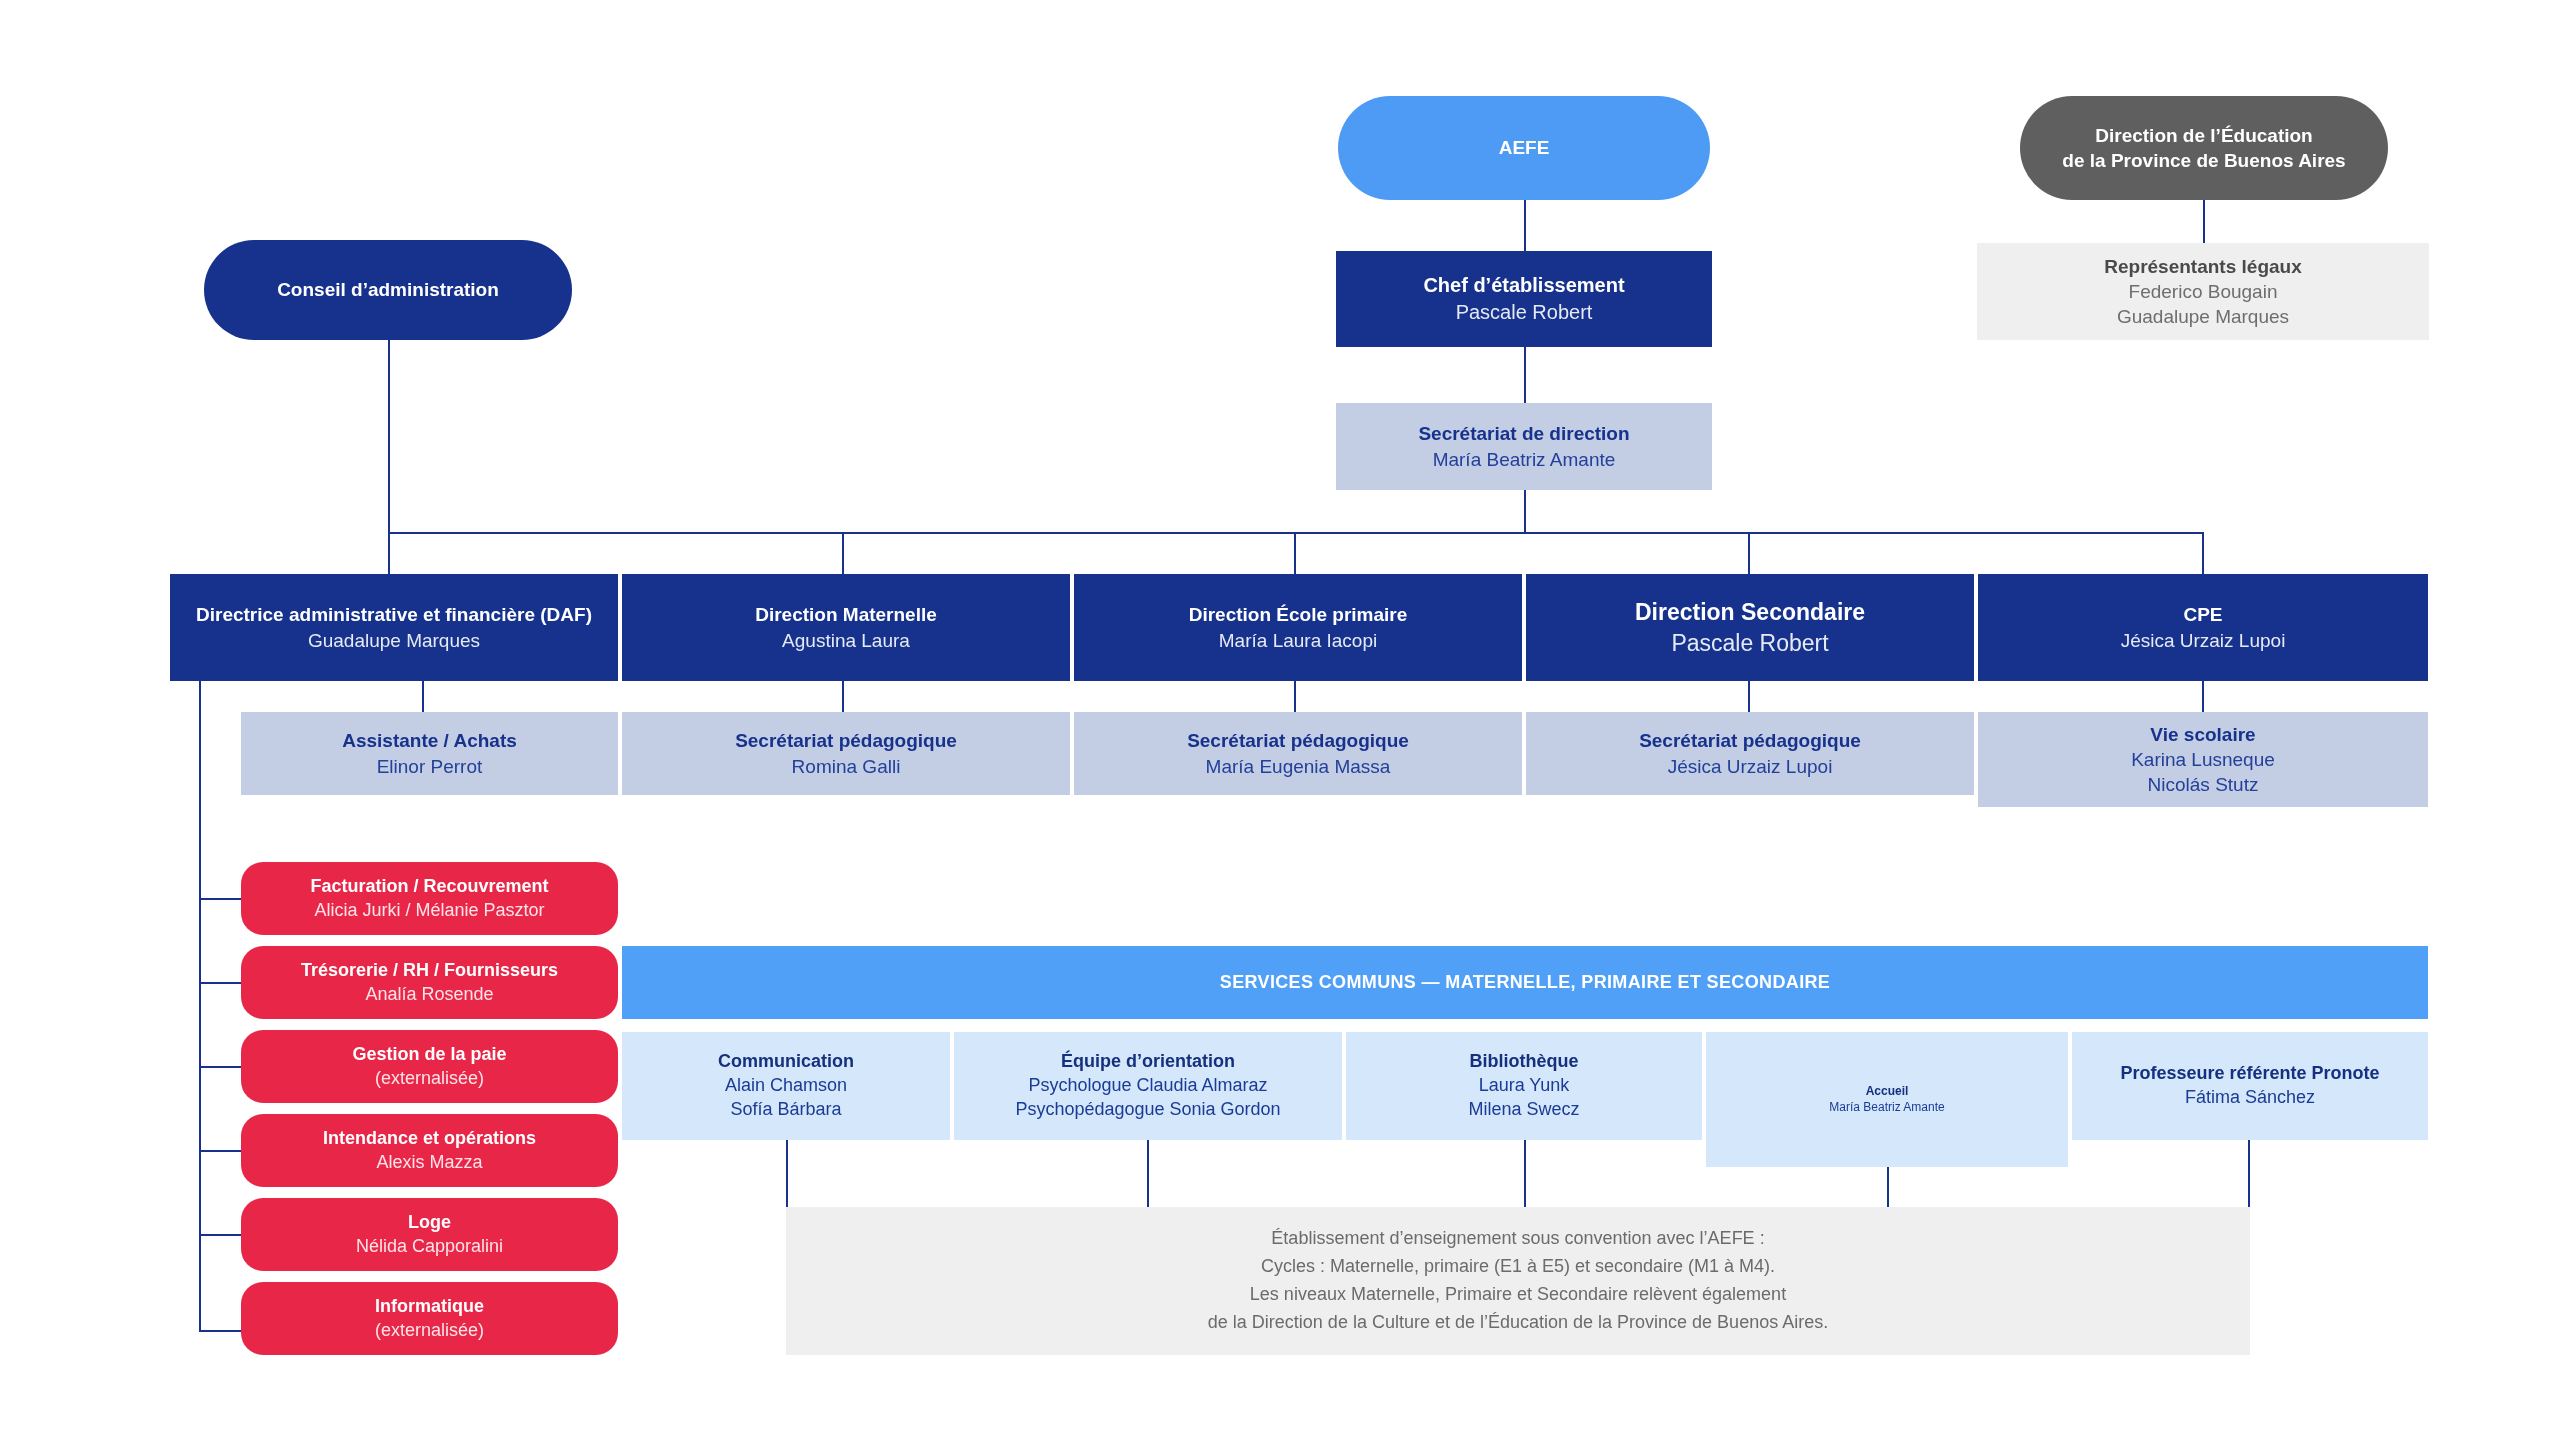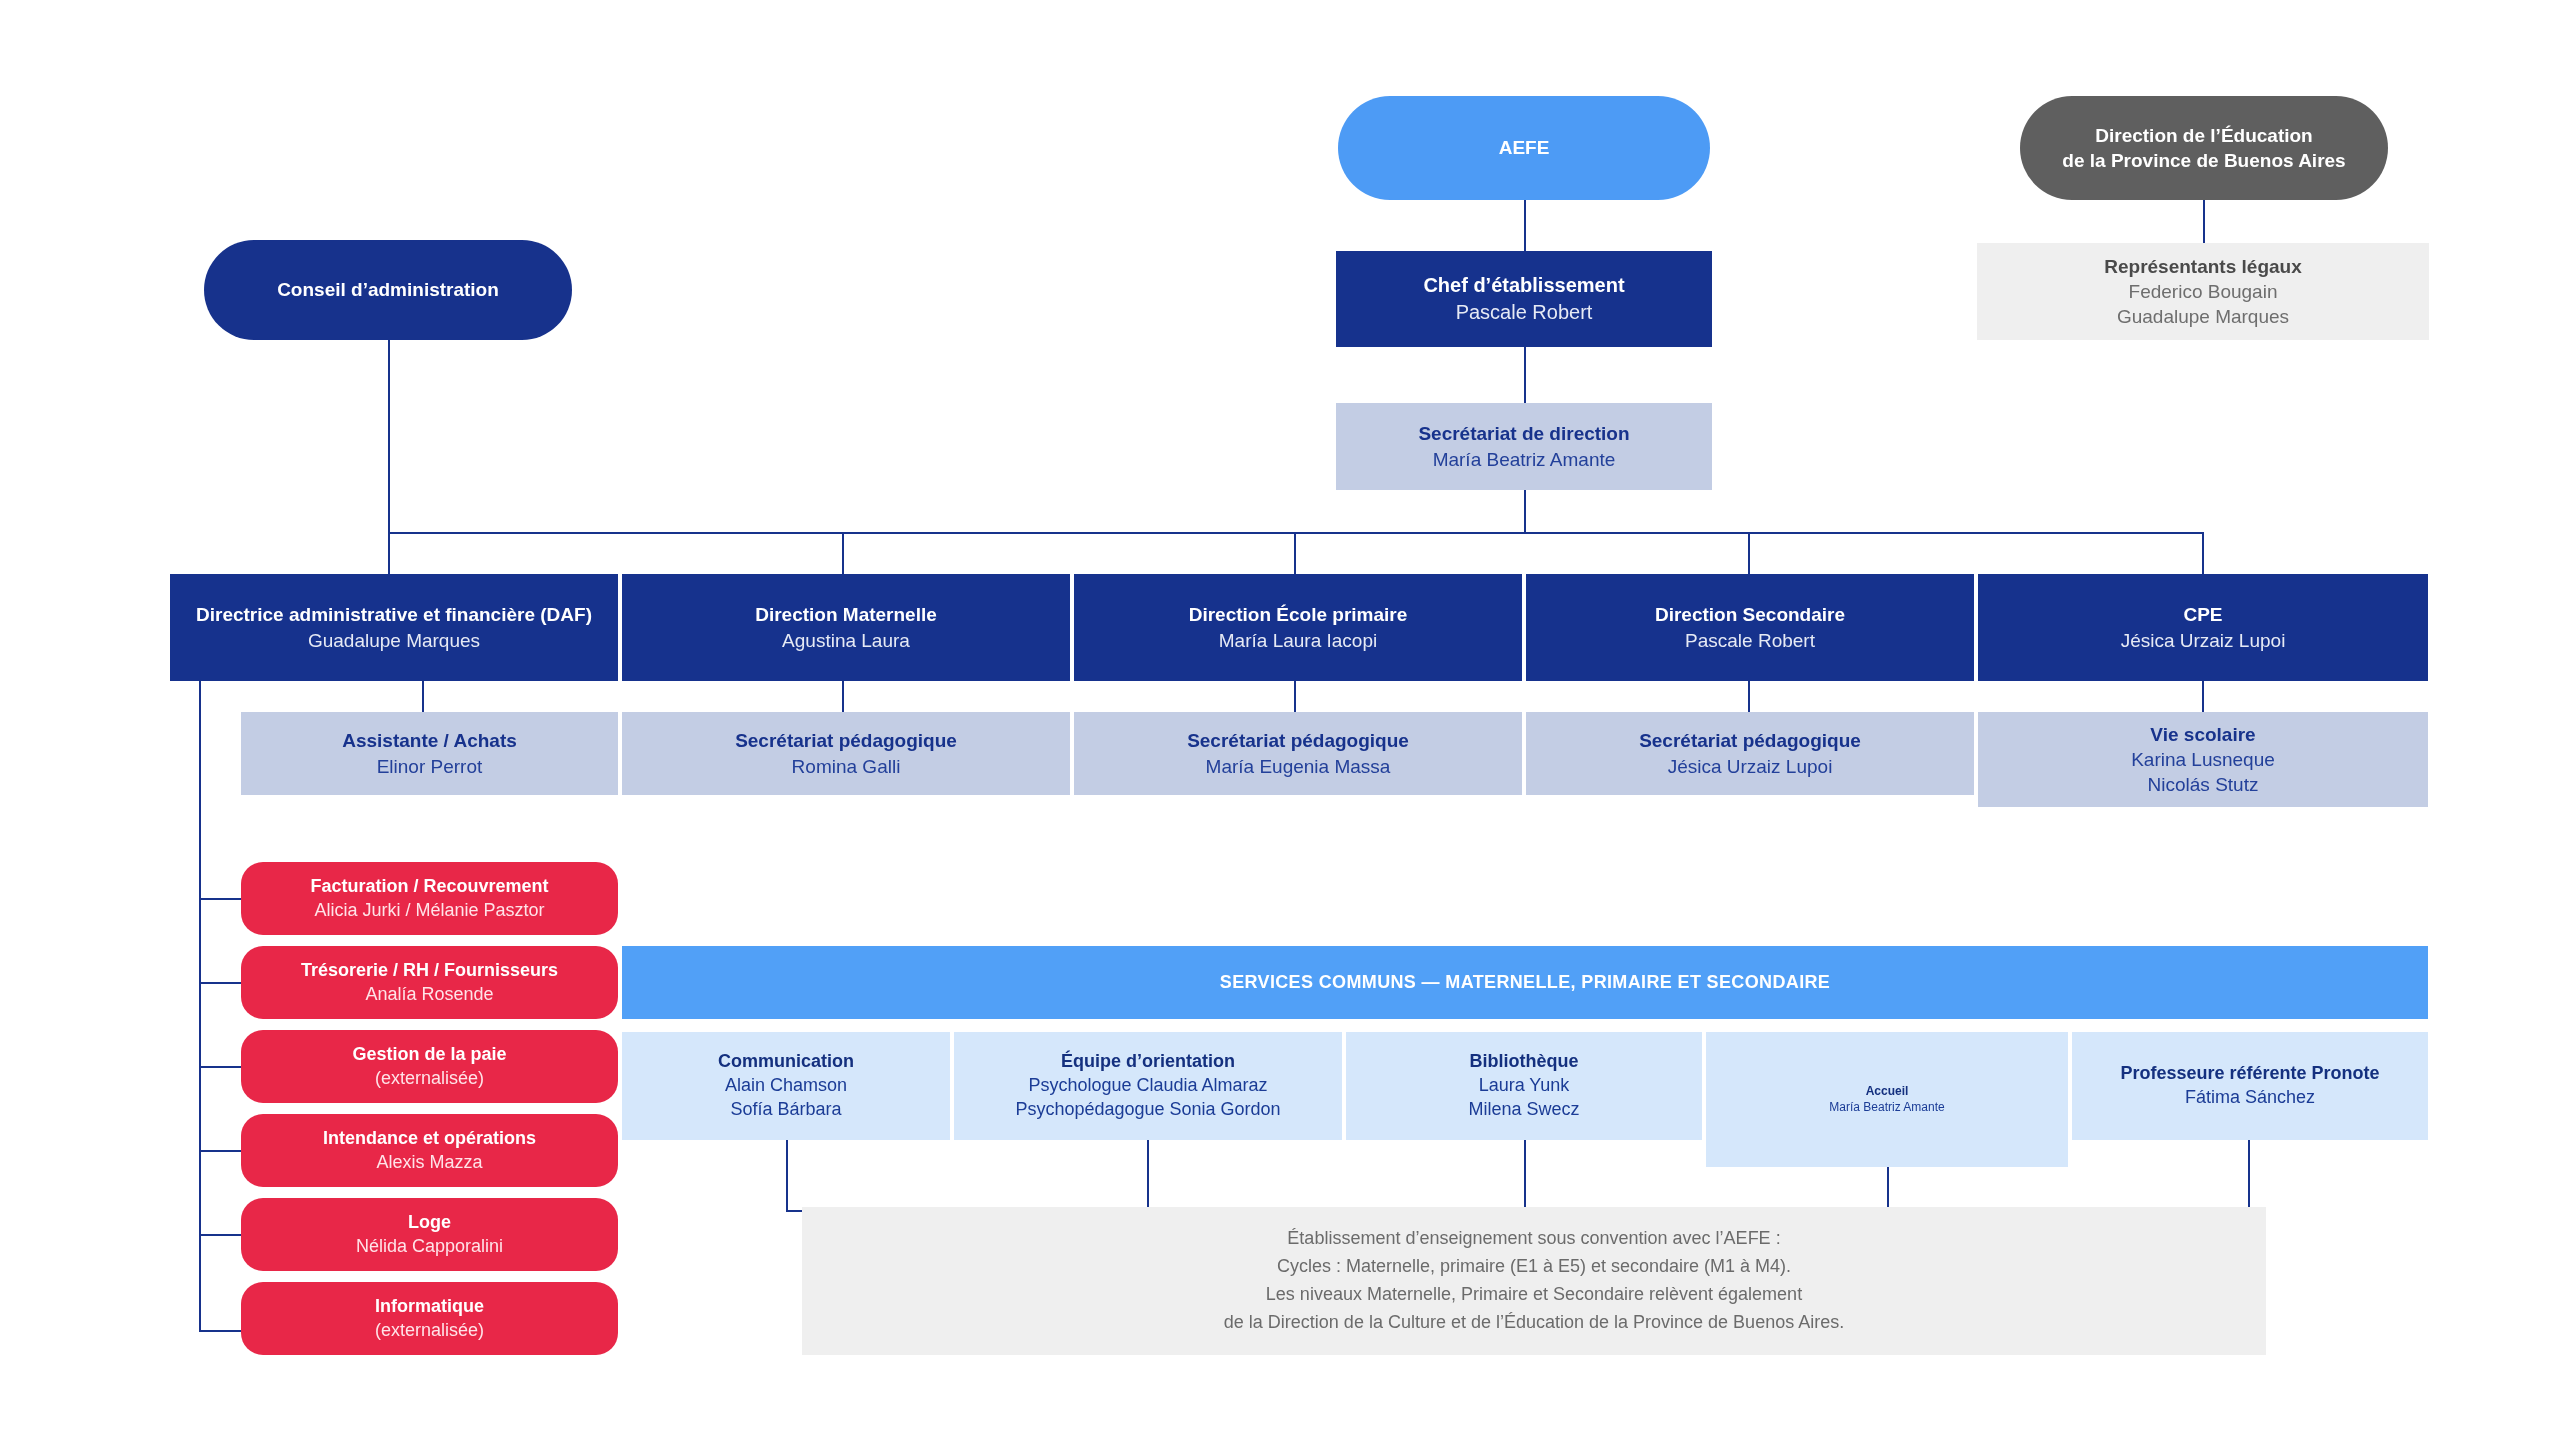--- a/index.html
+++ b/index.html
@@ -70,21 +70,20 @@
   
   .footnote {
     position: absolute;
     display: flex;
     flex-direction: column;
     justify-content: center;
     text-align: center;
     background: #EFEFEF;
     color: #6B6B6B;
     line-height: 1.55;
-    margin-left: 16px;
   }
 </style>
 </head>
 <body>
 
 <div id="chart">
 
   <div class="line vline" style="left:1524px; top:200px; width:2px; height:51px;"></div>
 
   <div class="line vline" style="left:1524px; top:347px; width:2px; height:56px;"></div>
@@ -159,21 +158,21 @@
     <span class="sub">Guadalupe Marques</span>
   </div>
   <div class="node navy-box" style="left:622px; top:574px; width:448px; height:107px; font-size:19px;">
     <span class="ttl">Direction Maternelle</span>
     <span class="sub">Agustina Laura</span>
   </div>
   <div class="node navy-box" style="left:1074px; top:574px; width:448px; height:107px; font-size:19px;">
     <span class="ttl">Direction École primaire</span>
     <span class="sub">María Laura Iacopi</span>
   </div>
-  <div class="node navy-box" style="left:1526px; top:574px; width:448px; height:107px; font-size:19px;">
+  <div class="node navy-box" style="left:1526px; top:574px; width:448px; height:107px; font-size:23px;">
     <span class="ttl">Direction Secondaire</span>
     <span class="sub">Pascale Robert</span>
   </div>
   <div class="node navy-box" style="left:1978px; top:574px; width:450px; height:107px; font-size:19px;">
     <span class="ttl">CPE</span>
     <span class="sub">Jésica Urzaiz Lupoi</span>
   </div>
 
   <div class="node peri-box" style="left:241px; top:712px; width:377px; height:83px; font-size:19px;">
     <span class="ttl">Assistante / Achats</span>

